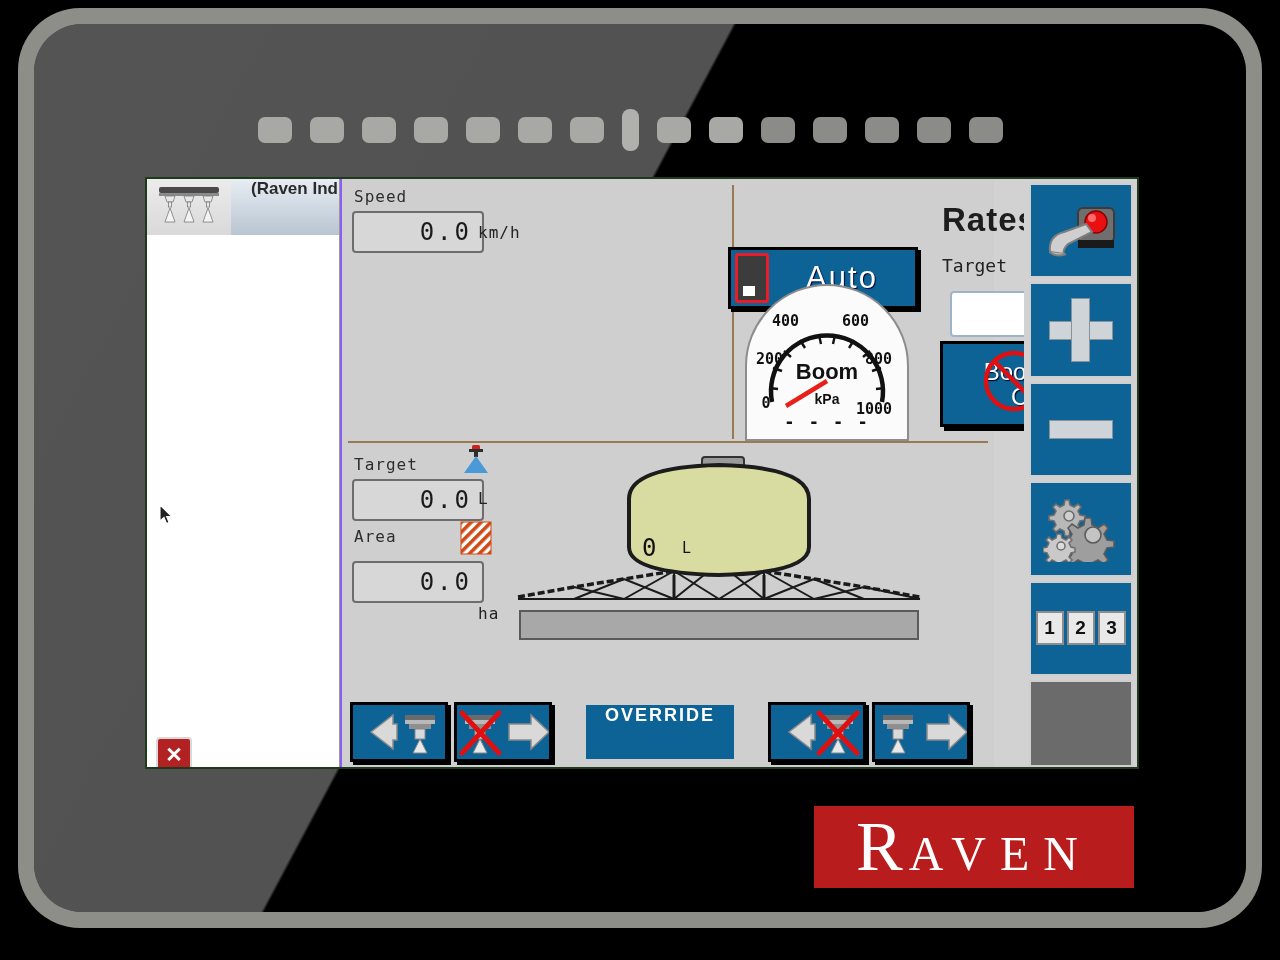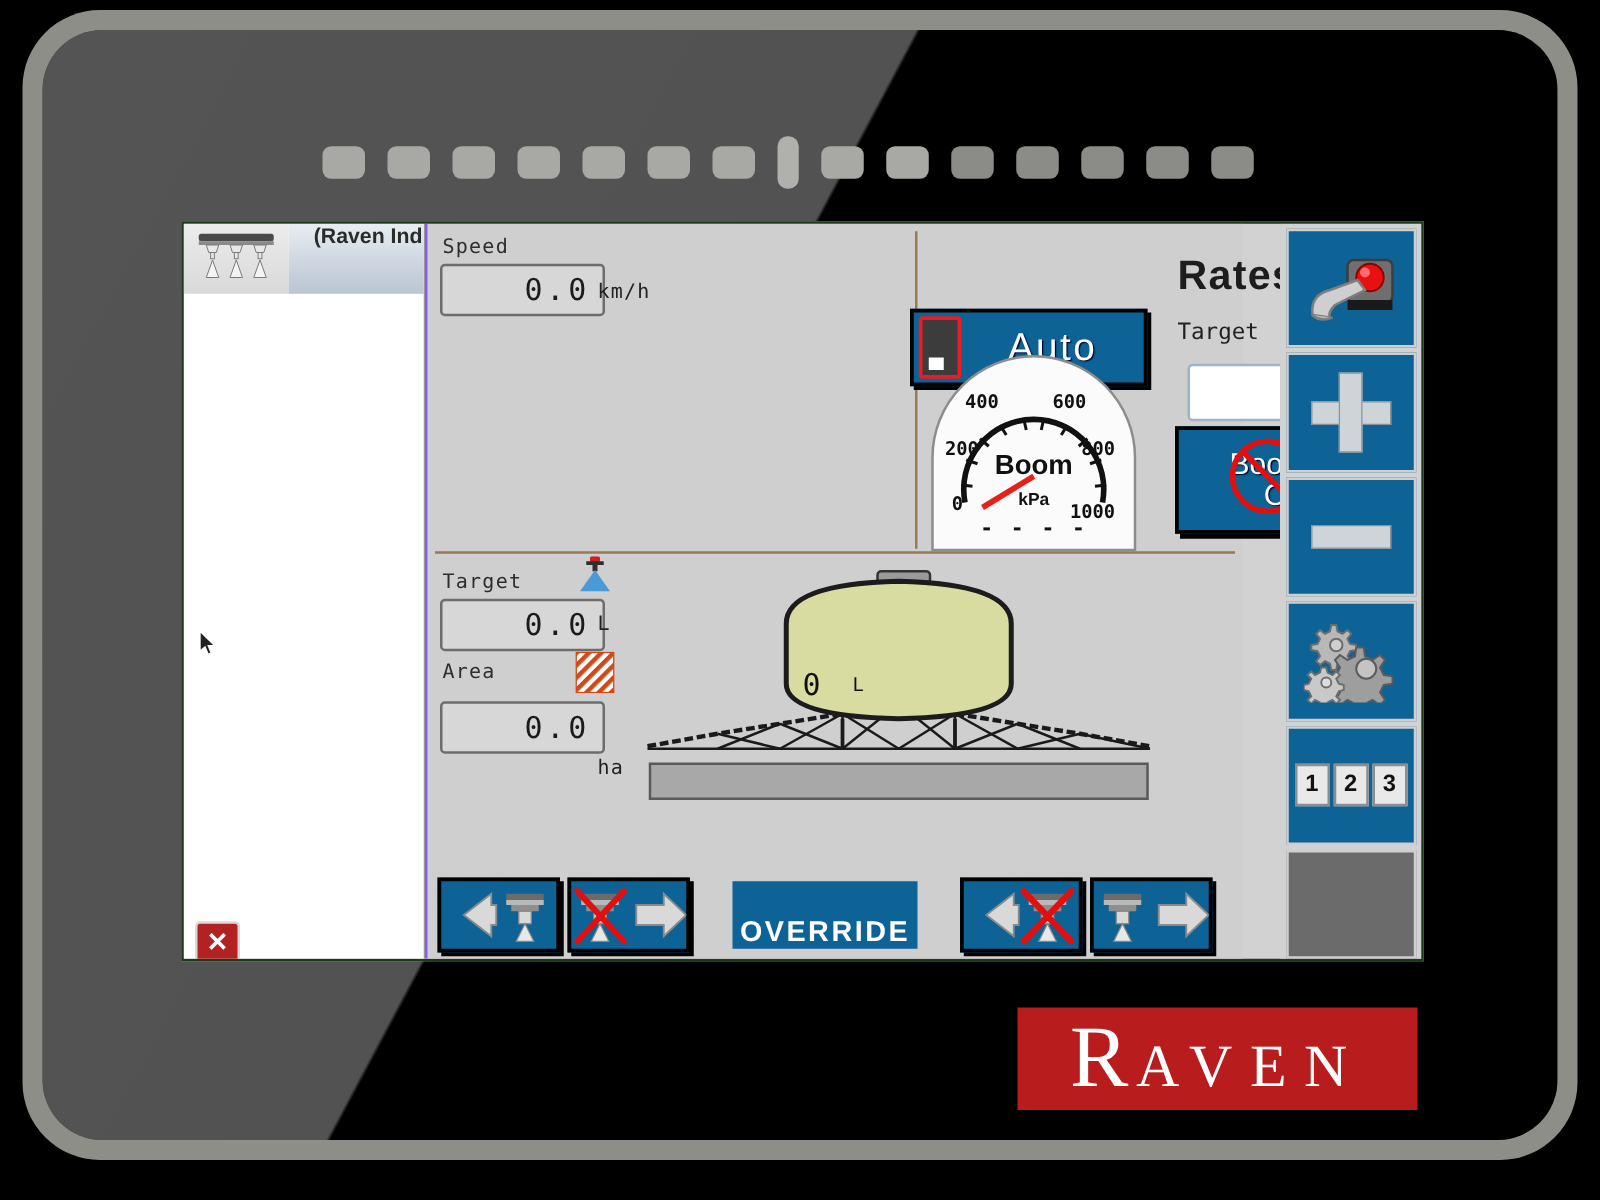--- a/index.html
+++ b/index.html
@@ -112,22 +112,22 @@
   #tank-value{position:absolute;left:300px;top:355px;font-size:24px;
               color:#111;letter-spacing:2px;}
   #tank-unit{position:absolute;left:340px;top:360px;font-size:15px;color:#111;}
 
   
   #btnrow{position:absolute;left:8px;top:522px;width:638px;height:62px;
           display:flex;align-items:center;gap:6px;}
   .sec-btn{width:92px;height:54px;background:#0d6296;border:3px solid #000;
            box-shadow:3px 3px 0 #000;position:relative;}
   #override-btn{width:148px;height:54px;background:#0d6296;
-           display:flex;align-items:flex-end;justify-content:center;
-           color:#fff;font-size:23px;letter-spacing:2px;
+           display:flex;align-items:flex-start;justify-content:center;
+           color:#fff;font-size:18px;letter-spacing:2px;
            font-family:"Liberation Sans",sans-serif;font-weight:bold;
            margin-left:28px;margin-right:28px;}
 
   
   #sidebar{position:absolute;left:877px;top:0;width:113px;height:100%;
            background:#d2d2d2;padding-top:4px;box-sizing:border-box;
            display:flex;flex-direction:column;align-items:center;gap:4px;}
   .side-btn{width:100px;height:95px;background:#0d6296;
             border:2px solid #cfcfcf;display:flex;align-items:center;
             justify-content:center;position:relative;}

